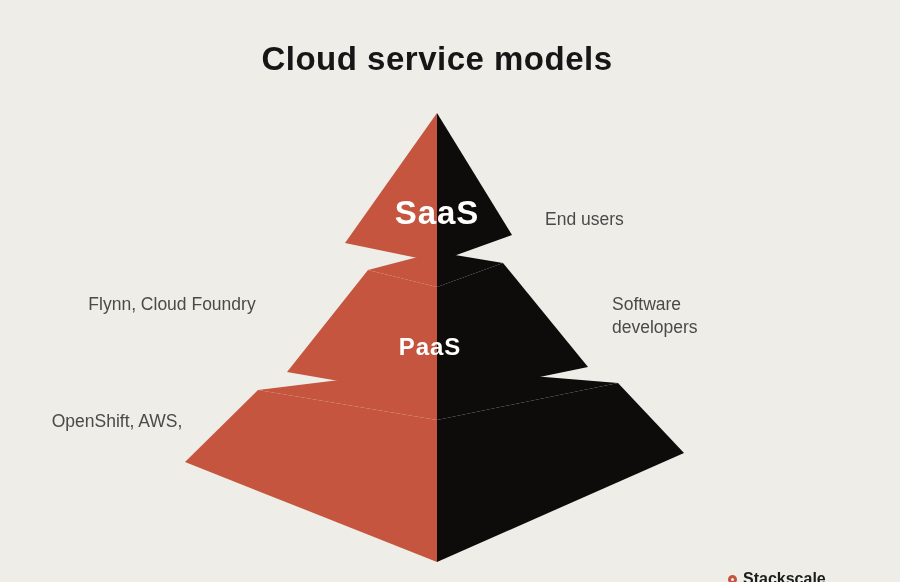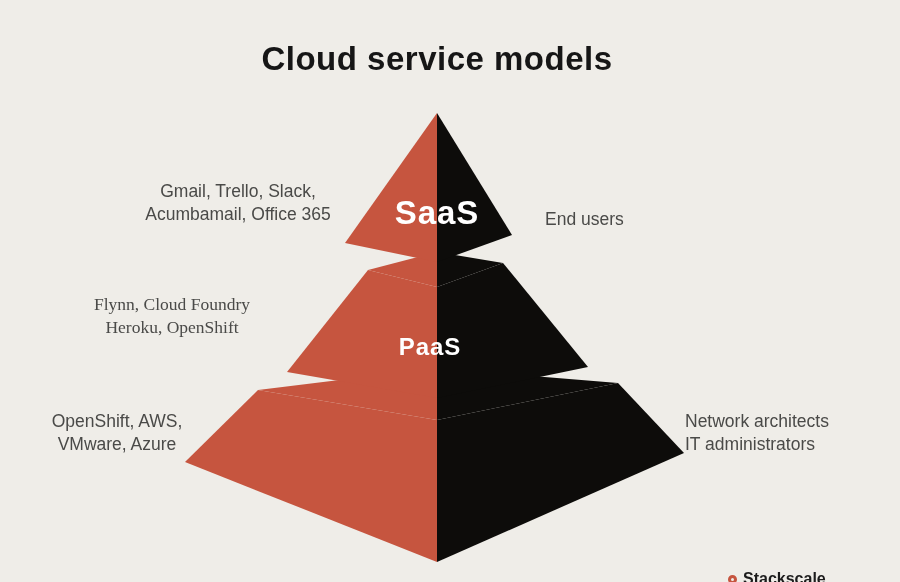--- a/index.html
+++ b/index.html
@@ -51,21 +51,21 @@
   .side-label{
     position:absolute;
     color:var(--text-dark);
     font-size:17.5px;
     line-height:23px;
     white-space:nowrap;
   }
   .side-label.left{transform:translateX(-50%);text-align:center;}
   .side-label.right{text-align:left;}
   .lbl-saas-examples{left:238px;top:180px;}
-  .lbl-paas-examples{left:172px;top:293px;font-family:Liberation Serif, serif;}
+  .lbl-paas-examples{left:172px;top:293px;}
   .lbl-iaas-examples{left:117px;top:410px;}
   .lbl-saas-users{left:545px;top:208px;}
   .lbl-paas-users{left:612px;top:293px;}
   .lbl-iaas-users{left:685px;top:410px;}
   .footer-logo{
     position:absolute;
     left:728px;top:570px;
     display:flex;align-items:center;gap:6px;
     overflow:hidden;
   }
@@ -100,40 +100,34 @@
     <polygon class="face-red" points="368,270 437,287 437,398 287,372"></polygon>
     <polygon class="face-black" points="437,287 503,263 588,367 437,398"></polygon>
 
     <polygon class="face-red" points="437,113 345,243 437,262"></polygon>
     <polygon class="face-black" points="437,113 512,235 437,262"></polygon>
   </svg>
 
   <div class="tier-label saas">SaaS</div>
   <div class="tier-label paas">PaaS</div>
 
-  <div class="side-label left lbl-saas-examples">
-    <div>Gmail, Trello, Slack,</div>
-    <div>Acumbamail, Office 365</div>
-  </div>
   <div class="side-label right lbl-saas-users">
     <div>End users</div>
   </div>
 
   <div class="side-label left lbl-paas-examples">
     <div>Flynn, Cloud Foundry</div>
-    <div>Heroku, OpenShift</div>
+  </div>
+  <div class="side-label right lbl-paas-users">
+    <div>Software</div>
+    <div>developers</div>
   </div>
 
   <div class="side-label left lbl-iaas-examples">
     <div>OpenShift, AWS,</div>
-    <div>VMware, Azure</div>
-  </div>
-  <div class="side-label right lbl-iaas-users">
-    <div>Network architects</div>
-    <div>IT administrators</div>
   </div>
 
   <div class="footer-logo">
     <span class="logo-dot"></span>
     <span class="logo-word">Stackscale</span>
   </div>
 
 </div>
 
 </body></html>

